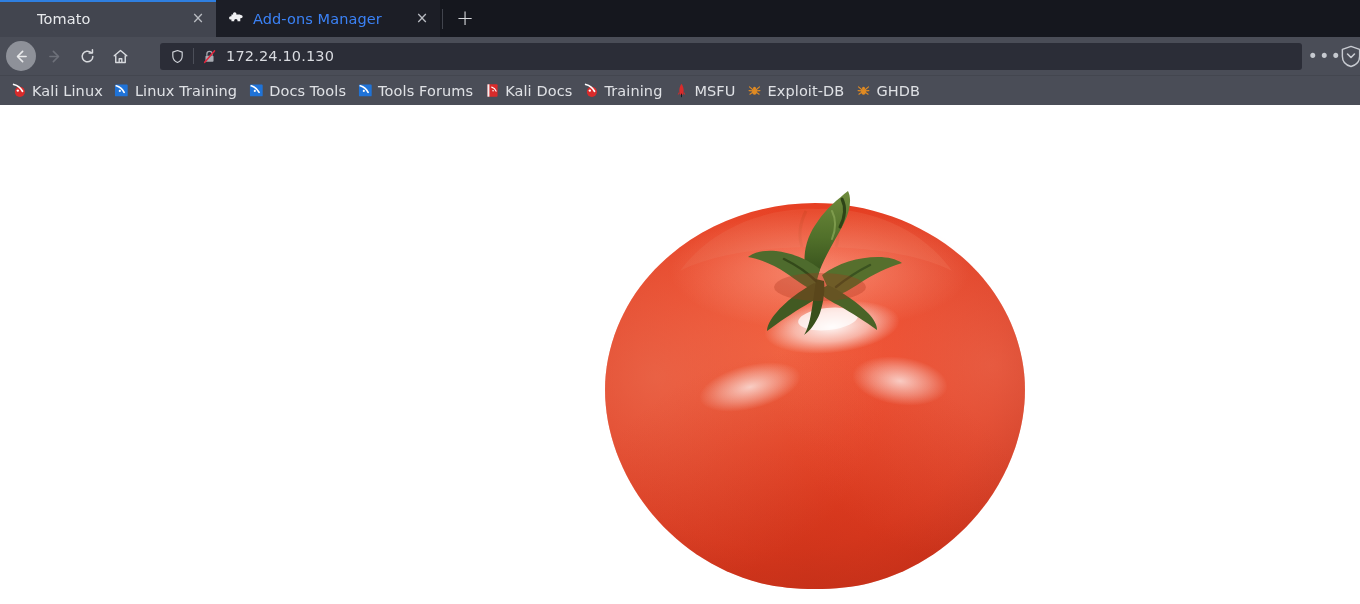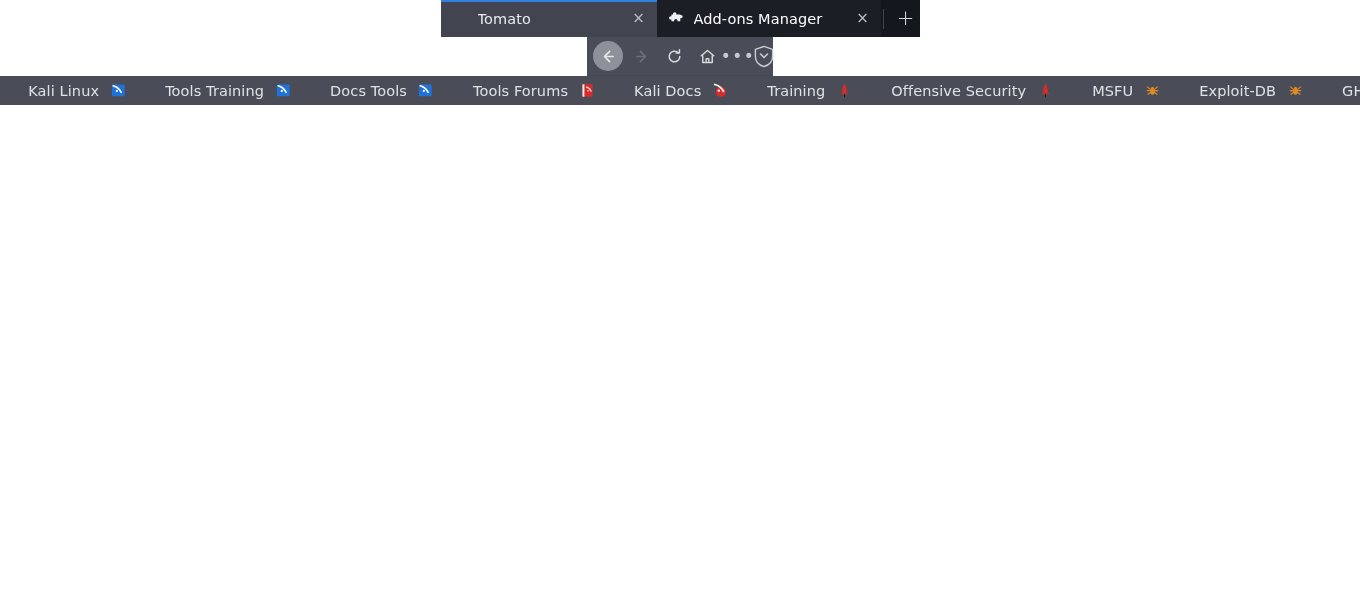--- a/index.html
+++ b/index.html
@@ -2,21 +2,21 @@
 <html><head>
 <meta charset="utf-8">
 <style>
   html,body{margin:0;padding:0;}
   body{
     width:1360px;height:604px;overflow:hidden;
     font-family:"DejaVu Sans","Liberation Sans",sans-serif;
     background:#ffffff;
     -webkit-font-smoothing:antialiased;
   }
-  .browser{width:1360px;height:604px;display:flex;flex-direction:column;position:relative;align-items:center;}
+  .browser{width:1360px;height:604px;display:flex;flex-direction:column;position:relative;}
 
   
   .tabstrip{
     height:37px;background:#15171e;display:flex;align-items:stretch;
     flex:0 0 37px;position:relative;
   }
   .tab{
     position:relative;display:flex;align-items:center;
     height:37px;box-sizing:border-box;
     padding:0 8px 0 12px;cursor:default;
@@ -29,21 +29,21 @@
     background:#2f7fe0;
   }
   .tab.inactive{
     background:#1c1e26;width:224px;
   }
   .tab-favicon{
     width:16px;height:16px;margin-right:9px;flex:0 0 16px;
     display:flex;align-items:center;justify-content:center;
   }
   .tab-title{
-    flex:1 1 auto;color:#ffffff;font-size:14.5px;
+    flex:1 1 auto;color:#3b82f6;font-size:14.5px;
     white-space:nowrap;overflow:hidden;text-overflow:ellipsis;
     letter-spacing:.1px;
   }
   .tab.active .tab-title{color:#e7e9ec;}
   .tab-close{
     width:20px;height:20px;flex:0 0 20px;margin-left:6px;
     display:flex;align-items:center;justify-content:center;
     color:#b9bcc2;font-size:15px;line-height:1;
   }
   .tab-sep{
@@ -90,21 +90,21 @@
   .shield-dl{width:22px;height:24px;display:flex;align-items:center;justify-content:center;margin-right:-8px;}
 
   
   .bookmarks{
     height:29px;flex:0 0 29px;background:#4a4d57;
     display:flex;align-items:center;padding:0 6px;box-sizing:border-box;
     overflow:hidden;
   }
   .bm{
     display:flex;align-items:center;height:22px;padding:0 5px;
-    margin-right:1px;border-radius:2px;white-space:nowrap;flex:0 0 auto;gap:34px;
+    margin-right:1px;border-radius:2px;white-space:nowrap;flex:0 0 auto;
   }
   .bm-icon{
     width:16px;height:16px;flex:0 0 16px;margin-right:5px;
     display:flex;align-items:center;justify-content:center;
   }
   .bm-label{color:#dfe1e5;font-size:14.5px;letter-spacing:.1px;}
 
   
   .content{
     flex:1 1 auto;background:#ffffff;position:relative;overflow:hidden;
@@ -166,20 +166,36 @@
     </div>
 
     <div class="navbtn">
       <svg viewBox="0 0 20 20" width="19" height="19" aria-hidden="true">
         <path d="M3.4 9.3 10 3.6l6.6 5.7" fill="none" stroke="#d8dade" stroke-width="1.5" stroke-linecap="round" stroke-linejoin="round"></path>
         <path d="M5 9.1v7.2h10V9.1" fill="none" stroke="#d8dade" stroke-width="1.5" stroke-linecap="round" stroke-linejoin="round"></path>
         <path d="M8.6 16.3v-3.9h2.8v3.9" fill="none" stroke="#d8dade" stroke-width="1.4" stroke-linejoin="round"></path>
       </svg>
     </div>
 
+    <div class="urlbar">
+      <span class="url-shield">
+        <svg viewBox="0 0 16 16" width="15" height="15" aria-hidden="true">
+          <path d="M8 1.6 13 3.3v4.2c0 3.1-2.1 5.7-5 6.9-2.9-1.2-5-3.8-5-6.9V3.3z" fill="none" stroke="#cfd2d8" stroke-width="1.25" stroke-linejoin="round"></path>
+        </svg>
+      </span>
+      <span class="url-divider"></span>
+      <span class="url-lock">
+        <svg viewBox="0 0 16 16" width="15" height="15" aria-hidden="true">
+          <path d="M5.2 7.3V5.4a2.8 2.8 0 0 1 5.6 0v1.9" fill="none" stroke="#a9acb3" stroke-width="1.3"></path>
+          <rect x="3.7" y="7.2" width="8.6" height="6.3" rx="1" fill="#a9acb3"></rect>
+          <path d="M13.3 2.1 2.9 14.2" stroke="#e2253c" stroke-width="1.7" stroke-linecap="round"></path>
+        </svg>
+      </span>
+      <span class="url-text" title="172.24.10.130">172.24.10.130</span>
+    </div>
 
     <div class="nav-right">
       <div class="ellipsis">•••</div>
       <div class="shield-dl">
         <svg viewBox="0 0 22 24" width="22" height="23" aria-hidden="true">
           <path d="M11 1.5 20 4.6v7.1c0 5.1-3.6 9.3-9 10.8-5.4-1.5-9-5.7-9-10.8V4.6z" fill="none" stroke="#c9ccd2" stroke-width="1.5" stroke-linejoin="round"></path>
           <path d="M7.4 9.4 11 13l3.6-3.6" fill="none" stroke="#c9ccd2" stroke-width="1.7" stroke-linecap="round" stroke-linejoin="round"></path>
         </svg>
       </div>
     </div>
@@ -199,21 +215,21 @@
     </div>
 
     <div class="bm">
       <span class="bm-icon">
         <svg viewBox="0 0 16 16" width="15" height="15" aria-hidden="true">
           <rect x="1" y="1.6" width="13.6" height="12.6" rx="1" fill="#1f73d8"></rect>
           <path d="M2.4 3c3.8 1.1 6.6 3.5 8.4 6.9" stroke="#ffffff" stroke-width="1.8" fill="none" stroke-linecap="round"></path>
           <circle cx="6.2" cy="8.4" r="1.15" fill="#ffffff"></circle>
         </svg>
       </span>
-      <span class="bm-label">Tools Training</span>
+      <span class="bm-label">Linux Training</span>
     </div>
 
     <div class="bm">
       <span class="bm-icon">
         <svg viewBox="0 0 16 16" width="15" height="15" aria-hidden="true">
           <rect x="1" y="1.6" width="13.6" height="12.6" rx="1" fill="#1f73d8"></rect>
           <path d="M2.4 3c3.8 1.1 6.6 3.5 8.4 6.9" stroke="#ffffff" stroke-width="1.8" fill="none" stroke-linecap="round"></path>
           <circle cx="6.2" cy="8.4" r="1.15" fill="#ffffff"></circle>
         </svg>
       </span>
@@ -247,30 +263,20 @@
       <span class="bm-icon">
         <svg viewBox="0 0 16 16" width="15" height="15" aria-hidden="true">
           <circle cx="8.4" cy="9.4" r="5.4" fill="#d92b2b"></circle>
           <path d="M1.8 1.6c4.3 1 7.4 3.6 9.4 7.2" stroke="#ffffff" stroke-width="1.9" fill="none" stroke-linecap="round"></path>
           <circle cx="6.2" cy="8.1" r="1.25" fill="#ffffff"></circle>
         </svg>
       </span>
       <span class="bm-label">Training</span>
     </div>
 
-    <div class="bm">
-      <span class="bm-icon">
-        <svg viewBox="0 0 16 16" width="15" height="15" aria-hidden="true">
-          <path d="M8 .9c1.5 2.2 2.3 4.6 2.3 7.1 0 1.7-.4 3.3-1.1 4.8H6.8c-.7-1.5-1.1-3.1-1.1-4.8C5.7 5.5 6.5 3.1 8 .9z" fill="#d92b2b"></path>
-          <path d="M5.6 9.1 3.9 12.5l2-.7zM10.4 9.1l1.7 3.4-2-.7z" fill="#d92b2b"></path>
-          <rect x="7.5" y="11.4" width="1" height="3.7" fill="#16181d"></rect>
-        </svg>
-      </span>
-      <span class="bm-label">Offensive Security</span>
-    </div>
 
     <div class="bm">
       <span class="bm-icon">
         <svg viewBox="0 0 16 16" width="15" height="15" aria-hidden="true">
           <path d="M8 .9c1.5 2.2 2.3 4.6 2.3 7.1 0 1.7-.4 3.3-1.1 4.8H6.8c-.7-1.5-1.1-3.1-1.1-4.8C5.7 5.5 6.5 3.1 8 .9z" fill="#d92b2b"></path>
           <path d="M5.6 9.1 3.9 12.5l2-.7zM10.4 9.1l1.7 3.4-2-.7z" fill="#d92b2b"></path>
           <rect x="7.5" y="11.4" width="1" height="3.7" fill="#16181d"></rect>
         </svg>
       </span>
       <span class="bm-label">MSFU</span>

